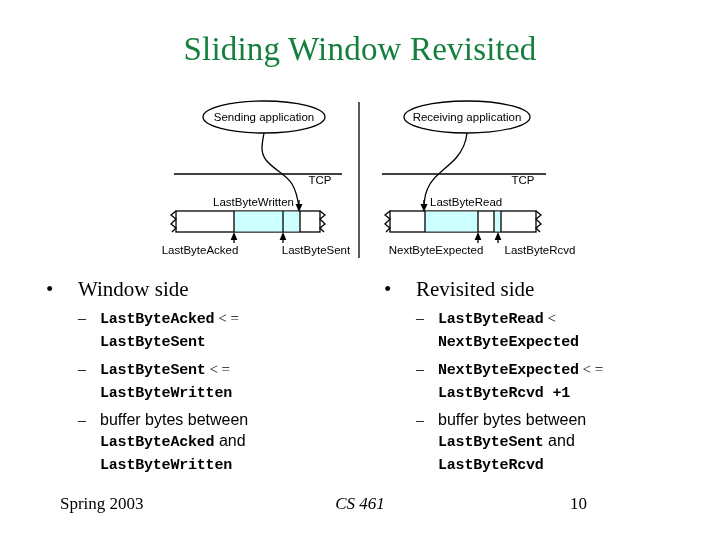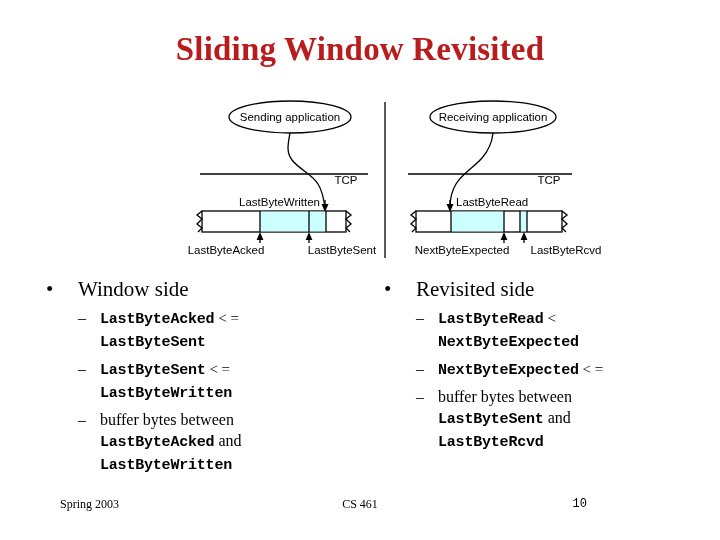--- a/index.html
+++ b/index.html
@@ -26,34 +26,32 @@
   
   .slide-title {
     position: absolute;
     left: 0;
     top: 30px;
     width: 720px;
     text-align: center;
     font-family: "Liberation Serif", "DejaVu Serif", serif;
     font-size: 33px;
     line-height: 38px;
-    color: #b91c1c;
+    color: #15803d;
     letter-spacing: 0.2px;
     white-space: nowrap;
-    font-weight: bold;
   }
 
   
   .diagram {
     position: absolute;
     left: 0;
     top: 96px;
     width: 589px;
     height: 170px;
-    padding-left: 26px;
   }
   .diagram svg { display: block; }
 
   
   .col {
     position: absolute;
     top: 276px;
   }
   .col-left  { left: 34px;  width: 330px; }
   .col-right { left: 372px; width: 340px; }
@@ -85,45 +83,45 @@
     line-height: 21px;
     margin-top: 5px;
   }
   .lvl2 .bullet-dash {
     position: absolute;
     left: 44px;
     top: 0;
     font-size: 16px;
     line-height: 21px;
   }
-  .lvl2 .txt { font-family: Liberation Serif, serif; text-align: right; }
+  .lvl2 .txt { font-family: Liberation Sans, sans-serif; text-align: right; }
   .mono {
     font-family: "Liberation Mono", "DejaVu Sans Mono", monospace;
     font-weight: bold;
     font-size: 15px;
     letter-spacing: -0.2px;
   }
   .op {
     font-family: "Liberation Serif", "DejaVu Serif", serif;
     font-size: 15px;
   }
 
   
   .footer {
     position: absolute;
     left: 0;
     top: 494px;
     width: 644px;
     height: 20px;
-    font-size: 12px;
+    font-size: 17px;
     line-height: 20px;
   }
   .footer-left   { position: absolute; left: 60px;  }
-  .footer-center { position: absolute; left: 0; width: 720px; text-align: center; }
-  .footer-right  { position: absolute; right: 57px; font-family: Liberation Mono, monospace; }
+  .footer-center { position: absolute; left: 0; width: 720px; text-align: center; font-style: italic; }
+  .footer-right  { position: absolute; right: 57px; }
 </style>
 </head>
 <body>
 
 <div class="slide">
 
   <div class="slide-title">Sliding Window Revisited</div>
 
   <div class="diagram">
     <svg width="720" height="170" viewBox="0 0 720 170" xmlns="http://www.w3.org/2000/svg">
@@ -237,20 +235,21 @@
 
       <div class="lvl2">
         <span class="bullet-dash">–</span>
         <span class="mono">LastByteRead</span><span class="op">&nbsp;</span><span class="op">&lt;</span><br>
         <span class="mono">NextByteExpected</span>
       </div>
 
       <div class="lvl2">
         <span class="bullet-dash">–</span>
         <span class="mono">NextByteExpected</span><span class="op">&nbsp;</span><span class="op">&lt; =</span><br>
+        <span class="mono">LastByteRcvd  +1</span>
       </div>
 
       <div class="lvl2">
         <span class="bullet-dash">–</span>
         <span class="txt">buffer bytes between</span><br>
         <span class="mono">LastByteSent</span><span class="txt">&nbsp;</span><span class="txt">and</span><br>
         <span class="mono">LastByteRcvd</span>
       </div>
 
     </div>

